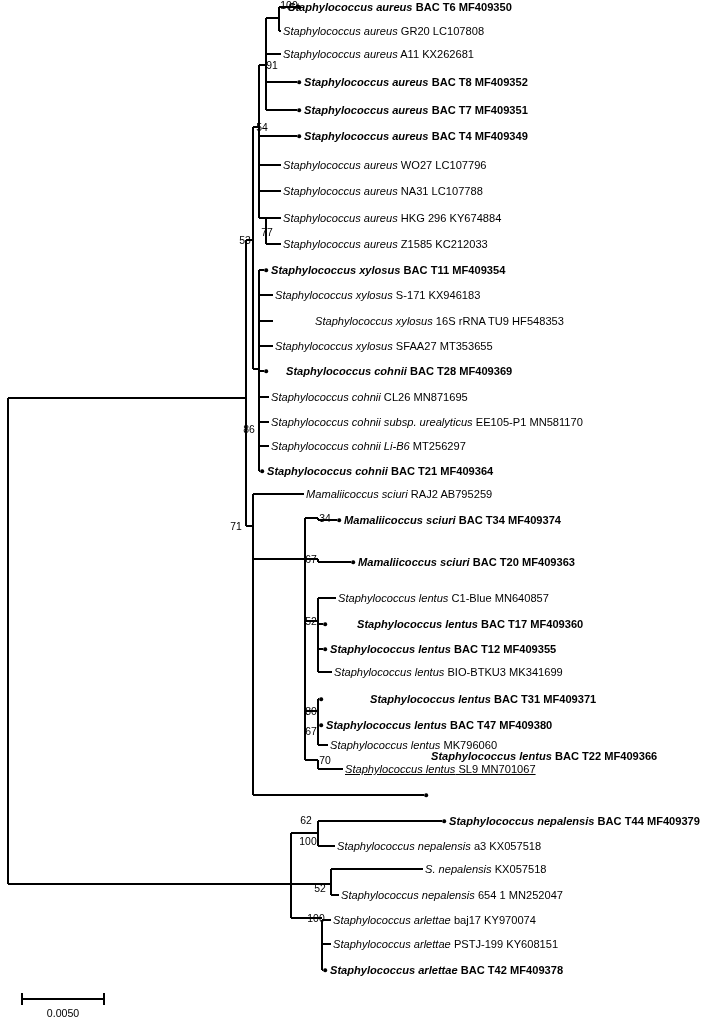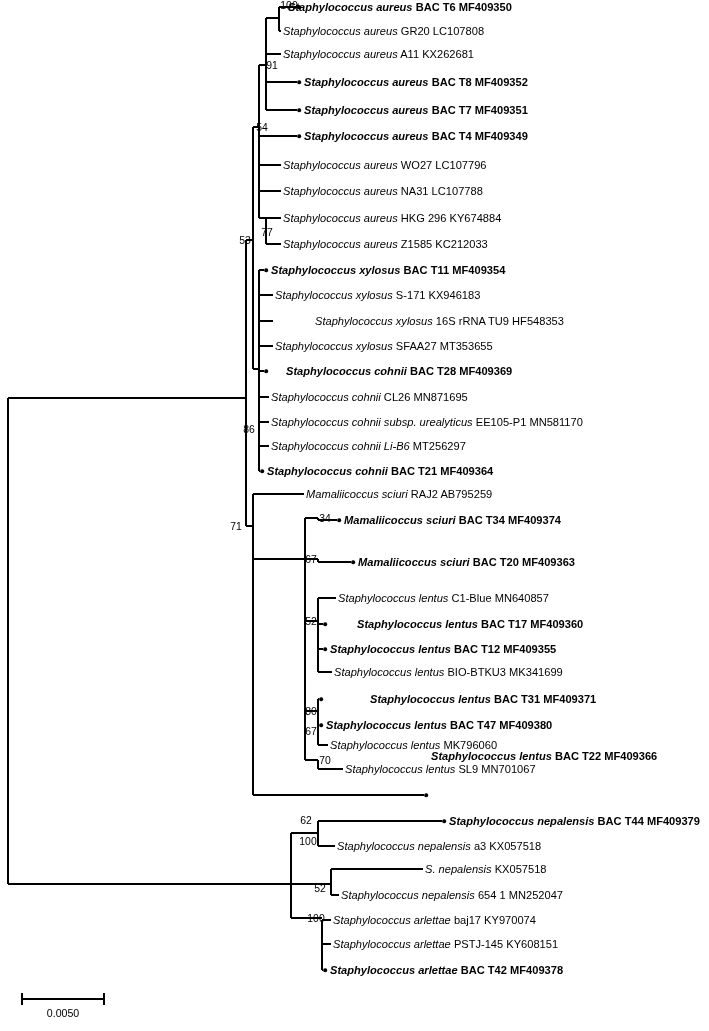--- a/index.html
+++ b/index.html
@@ -210,28 +210,28 @@
       <div class="taxon" style="left: 306px; top: 494px;"><span class="genus">Mamaliicoccus sciuri</span><span class="strain"> RAJ2 AB795259</span></div>
       <div class="taxon bold" style="left: 344px; top: 520px;"><span class="genus">Mamaliicoccus sciuri</span><span class="strain"> BAC T34 MF409374</span></div>
       <div class="taxon bold" style="left: 358px; top: 562px;"><span class="genus">Mamaliicoccus sciuri</span><span class="strain"> BAC T20 MF409363</span></div>
       <div class="taxon" style="left: 338px; top: 598px;"><span class="genus">Staphylococcus lentus</span><span class="strain"> C1-Blue MN640857</span></div>
       <div class="taxon bold" style="left: 330px; top: 624px; margin-left: 27px;"><span class="genus">Staphylococcus lentus</span><span class="strain"> BAC T17 MF409360</span></div>
       <div class="taxon bold" style="left: 330px; top: 649px;"><span class="genus">Staphylococcus lentus</span><span class="strain"> BAC T12 MF409355</span></div>
       <div class="taxon" style="left: 334px; top: 672px;"><span class="genus">Staphylococcus lentus</span><span class="strain"> BIO-BTKU3 MK341699</span></div>
       <div class="taxon bold" style="left: 326px; top: 699px; margin-left: 44px;"><span class="genus">Staphylococcus lentus</span><span class="strain"> BAC T31 MF409371</span></div>
       <div class="taxon bold" style="left: 326px; top: 725px;"><span class="genus">Staphylococcus lentus</span><span class="strain"> BAC T47 MF409380</span></div>
       <div class="taxon" style="left: 330px; top: 745px;"><span class="genus">Staphylococcus lentus</span><span class="strain">    MK796060</span></div>
-      <div class="taxon" style="left: 345px; top: 769px;"><span class="genus">Staphylococcus lentus</span><span class="strain"> SL9 MN701067</span></div>
+      <div class="taxon" style="left: 345px; top: 769px; text-decoration: underline;"><span class="genus">Staphylococcus lentus</span><span class="strain"> SL9 MN701067</span></div>
       <div class="taxon bold" style="left: 431px; top: 756px;"><span class="genus">Staphylococcus lentus</span><span class="strain"> BAC T22 MF409366</span></div>
       <div class="taxon bold" style="left: 449px; top: 821px; text-align: center;"><span class="genus">Staphylococcus nepalensis</span><span class="strain"> BAC T44 MF409379</span></div>
       <div class="taxon" style="left: 337px; top: 846px;"><span class="genus">Staphylococcus nepalensis</span><span class="strain"> a3 KX057518</span></div>
       <div class="taxon" style="left: 425px; top: 869px;"><span class="genus">S. nepalensis</span><span class="strain"> KX057518</span></div>
       <div class="taxon" style="left: 341px; top: 895px;"><span class="genus">Staphylococcus nepalensis</span><span class="strain"> 654 1 MN252047</span></div>
       <div class="taxon" style="left: 333px; top: 920px;"><span class="genus">Staphylococcus arlettae</span><span class="strain"> baj17 KY970074</span></div>
-      <div class="taxon" style="left: 333px; top: 944px;"><span class="genus">Staphylococcus arlettae</span><span class="strain"> PSTJ-145 KY608151</span></div>
+      <div class="taxon" style="left: 333px; top: 944px;"><span class="genus">Staphylococcus arlettae</span><span class="strain"> PSTJ-199 KY608151</span></div>
       <div class="taxon bold" style="left: 330px; top: 970px;"><span class="genus">Staphylococcus arlettae</span><span class="strain"> BAC T42 MF409378</span></div>
       <div class="dot" style="left: 299px; top: 7px;"></div>
       <div class="dot" style="left: 299px; top: 82px;"></div>
       <div class="dot" style="left: 299px; top: 110px;"></div>
       <div class="dot" style="left: 299px; top: 136px;"></div>
       <div class="dot" style="left: 266px; top: 270px;"></div>
       <div class="dot" style="left: 266px; top: 371px;"></div>
       <div class="dot" style="left: 262px; top: 471px;"></div>
       <div class="dot" style="left: 339px; top: 520px;"></div>
       <div class="dot" style="left: 353px; top: 562px;"></div>

